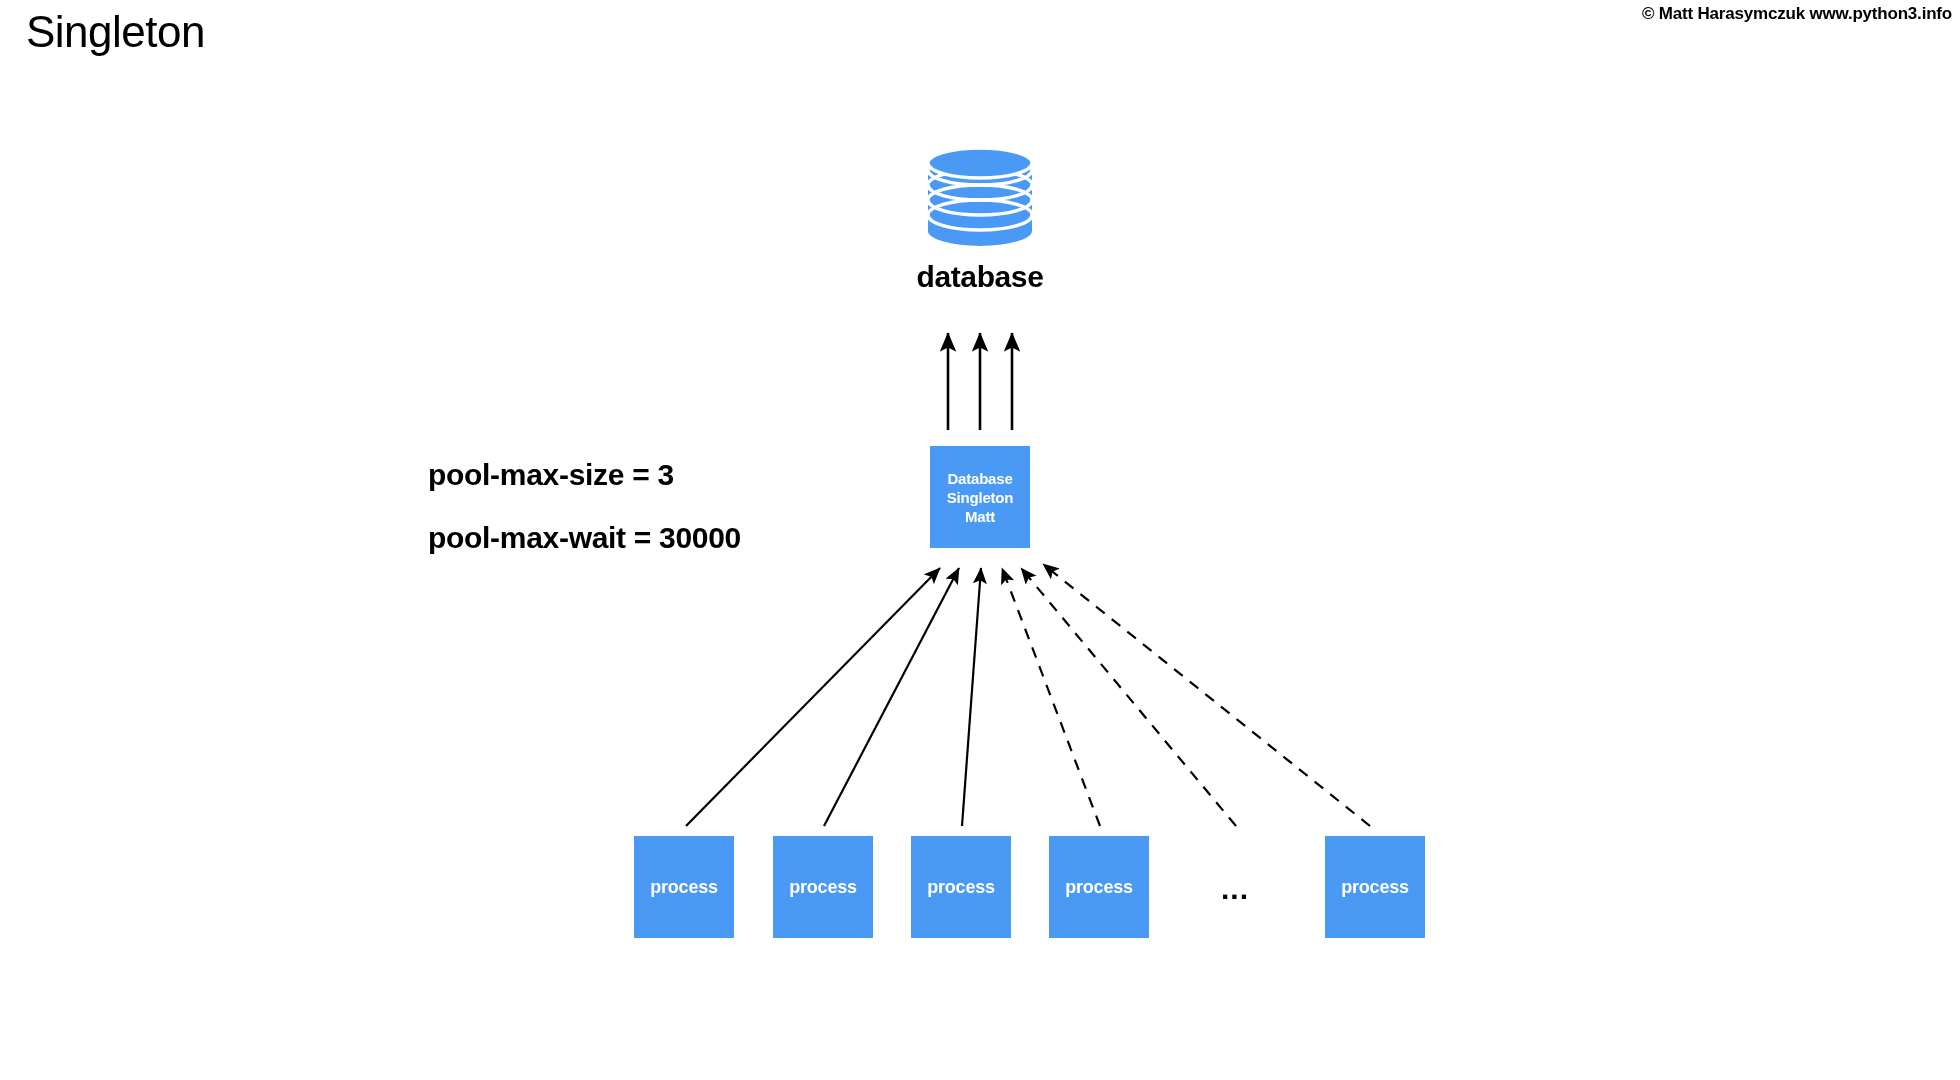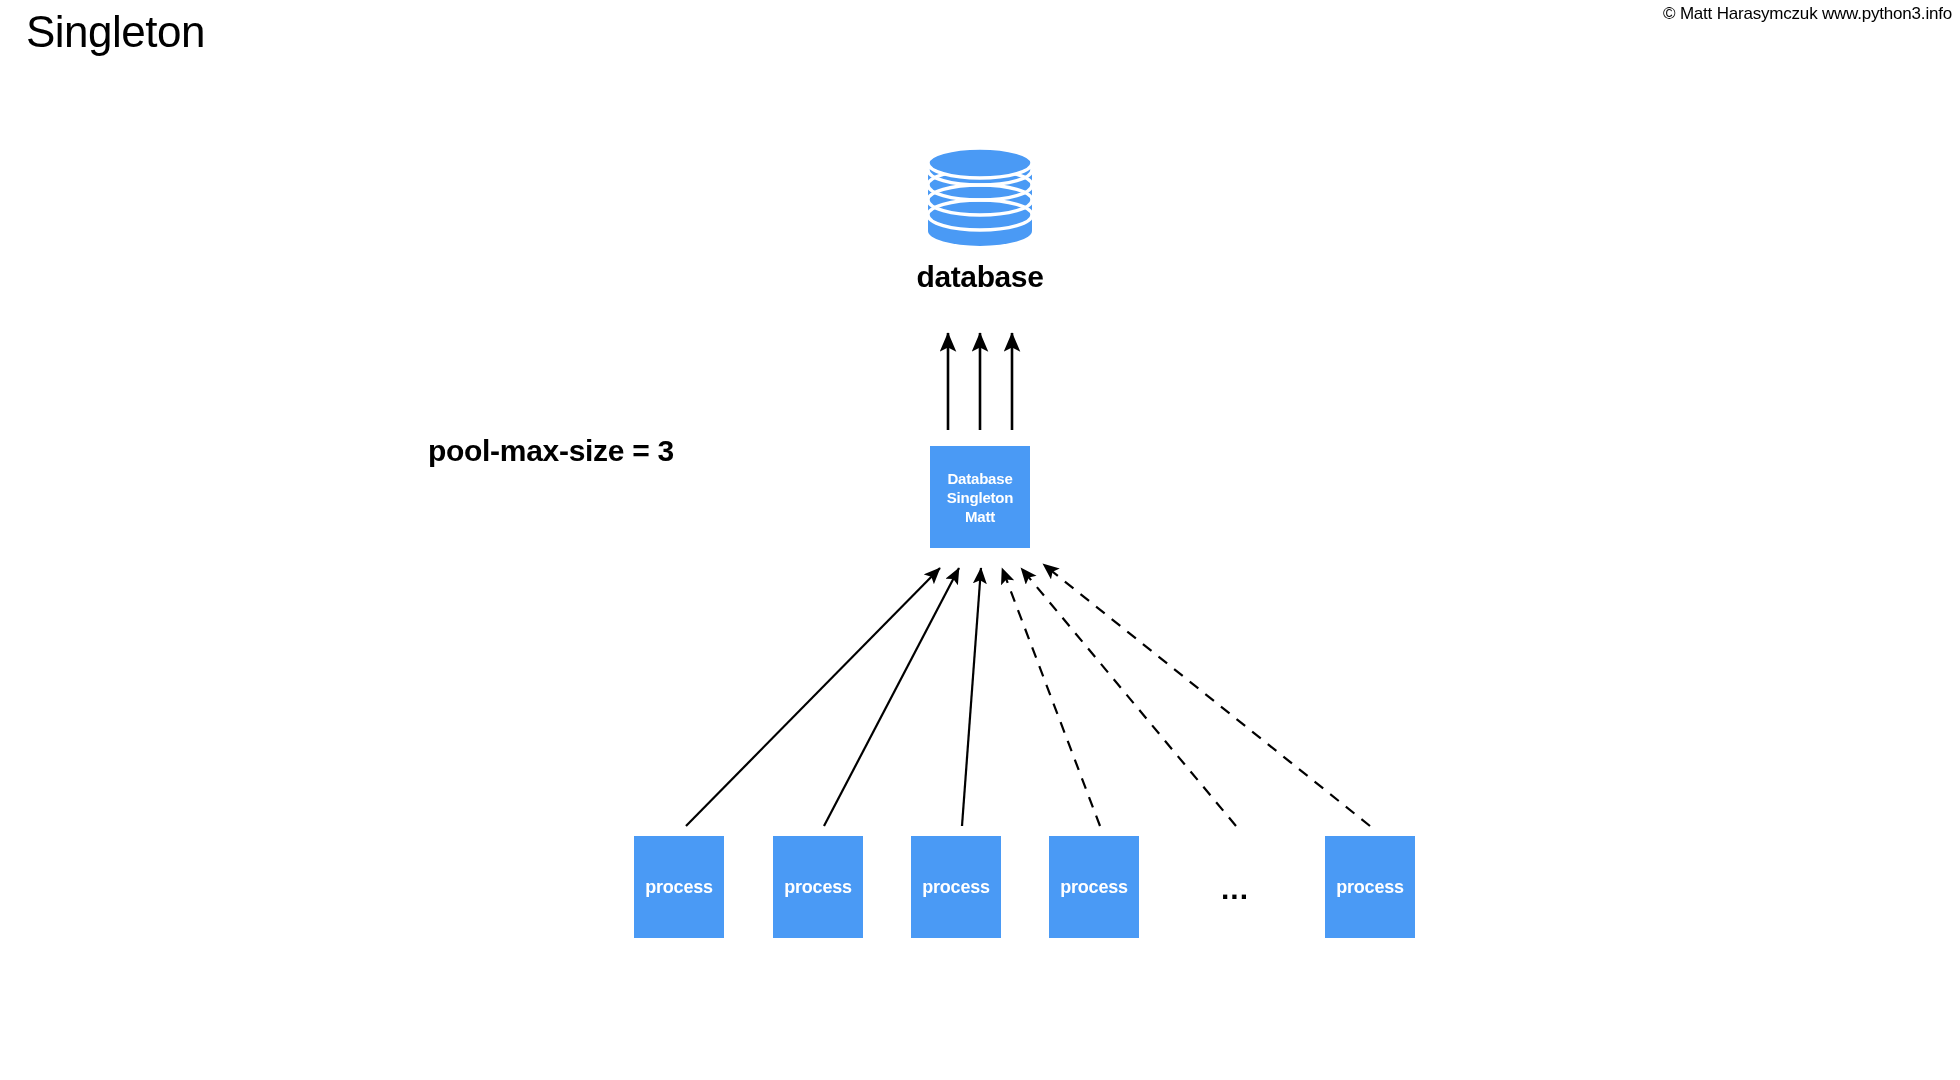--- a/index.html
+++ b/index.html
@@ -28,21 +28,21 @@
     font-weight: 400;
     letter-spacing: -0.5px;
     line-height: 1.2;
     white-space: nowrap;
   }
   #copyright {
     position: absolute;
     right: 8px;
     top: 4px;
     font-size: 17px;
-    font-weight: normal;
+    font-weight: bold;
     letter-spacing: -0.2px;
     white-space: nowrap;
   }
 
   
   #diagram-svg {
     position: absolute;
     left: 0;
     top: 0;
     width: 1960px;
@@ -65,21 +65,21 @@
   #config-block {
     position: absolute;
     left: 428px;
     top: 431px;
     font-size: 30px;
     font-weight: bold;
     line-height: 39px;
     letter-spacing: -0.3px;
     white-space: nowrap;
   }
-  #config-block div { white-space: nowrap; }
+  #config-block div { white-space: nowrap; margin-top: 24px; }
 
   
   #pool-box {
     position: absolute;
     left: 930px;
     top: 446px;
     width: 100px;
     height: 102px;
     background: #4a9af5;
     color: #ffffff;
@@ -90,21 +90,21 @@
     align-items: center;
     justify-content: center;
     text-align: center;
     letter-spacing: -0.2px;
   }
 
   
   .process-box {
     position: absolute;
     top: 836px;
-    width: 90px;
+    width: 100px;
     height: 102px;
     background: #4a9af5;
     color: #ffffff;
     font-size: 18px;
     font-weight: bold;
     display: flex;
     align-items: center;
     justify-content: center;
     text-align: left;
     letter-spacing: -0.2px;
@@ -161,20 +161,21 @@
       <line x1="1100" y1="826" x2="1002" y2="568" marker-end="url(#arrowhead)"></line>
       <line x1="1236" y1="826" x2="1021" y2="568" marker-end="url(#arrowhead)"></line>
       <line x1="1370" y1="826" x2="1043" y2="564" marker-end="url(#arrowhead)"></line>
     </g>
   </svg>
 
   <div id="database-label">database</div>
 
   <div id="config-block">
     <div>pool-max-size = 3</div>
+    <div>pool-max-wait = 30000</div>
   </div>
 
   <div id="pool-box">
     <div>
       <div>Database</div>
       <div>Singleton</div>
       <div>Matt</div>
     </div>
   </div>
 

